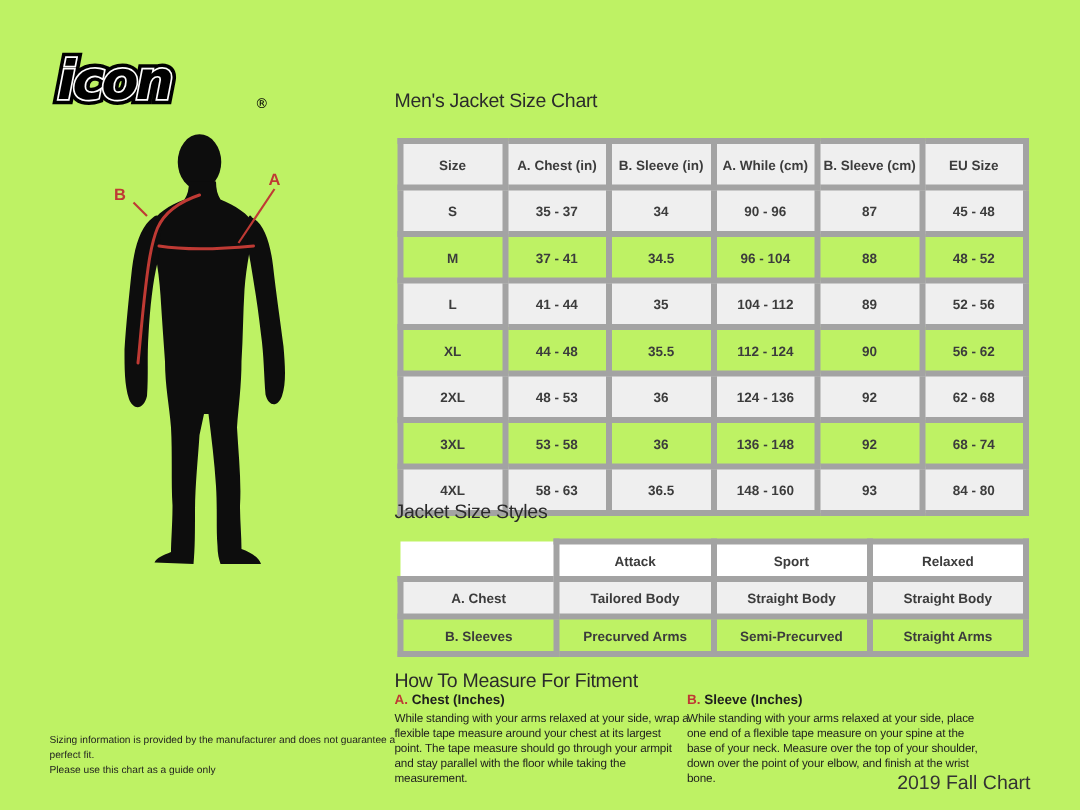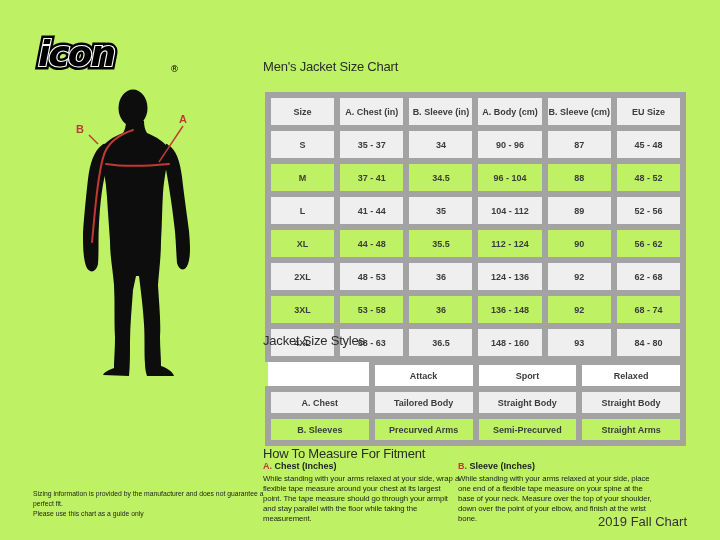--- a/index.html
+++ b/index.html
@@ -21,21 +21,21 @@
   }
   .t-main   { top:59px; }
   .t-styles { top:333px; }
   .t-measure{ top:446px; }
 
   
   table { border-collapse:collapse; table-layout:fixed; width:421px; }
   .size-table-wrap  { position:absolute; left:265px; top:92px; }
   .style-table-wrap { position:absolute; left:265px; top:359px; }
   td, th {
-    border:6px solid #a3a3a3; text-align:center; vertical-align:middle;
+    border:4px solid #a3a3a3; text-align:center; vertical-align:middle;
     font-size:9px; font-weight:bold; color:#3c3c3c; padding:0;
   }
   .size-table td, .size-table th { height:27px; }
   .style-table td, .style-table th { height:21px; }
   tr.alt td, tr.hdr th, tr.hdr td { background:#efefef; }
   tr.hdr th { font-weight:bold; }
   .style-table tr.colhead th { background:#ffffff; }
   td.blank, th.blank { border:none; background:#ffffff; }
 
   
@@ -134,21 +134,21 @@
 
   <div class="section-title t-main">Men's Jacket Size Chart</div>
 
   <div class="size-table-wrap">
     <table class="size-table">
       <tbody>
           <tr class="hdr">
         <th>Size</th>
         <th>A. Chest (in)</th>
         <th>B. Sleeve (in)</th>
-        <th>A. Body (cm)</th>
+        <th>A. While (cm)</th>
         <th>B. Sleeve (cm)</th>
         <th>EU Size</th>
       </tr>
       <tr class="alt">
         <td>S</td>
         <td>35 - 37</td>
         <td>34</td>
         <td>90 - 96</td>
         <td>87</td>
         <td>45 - 48</td>

